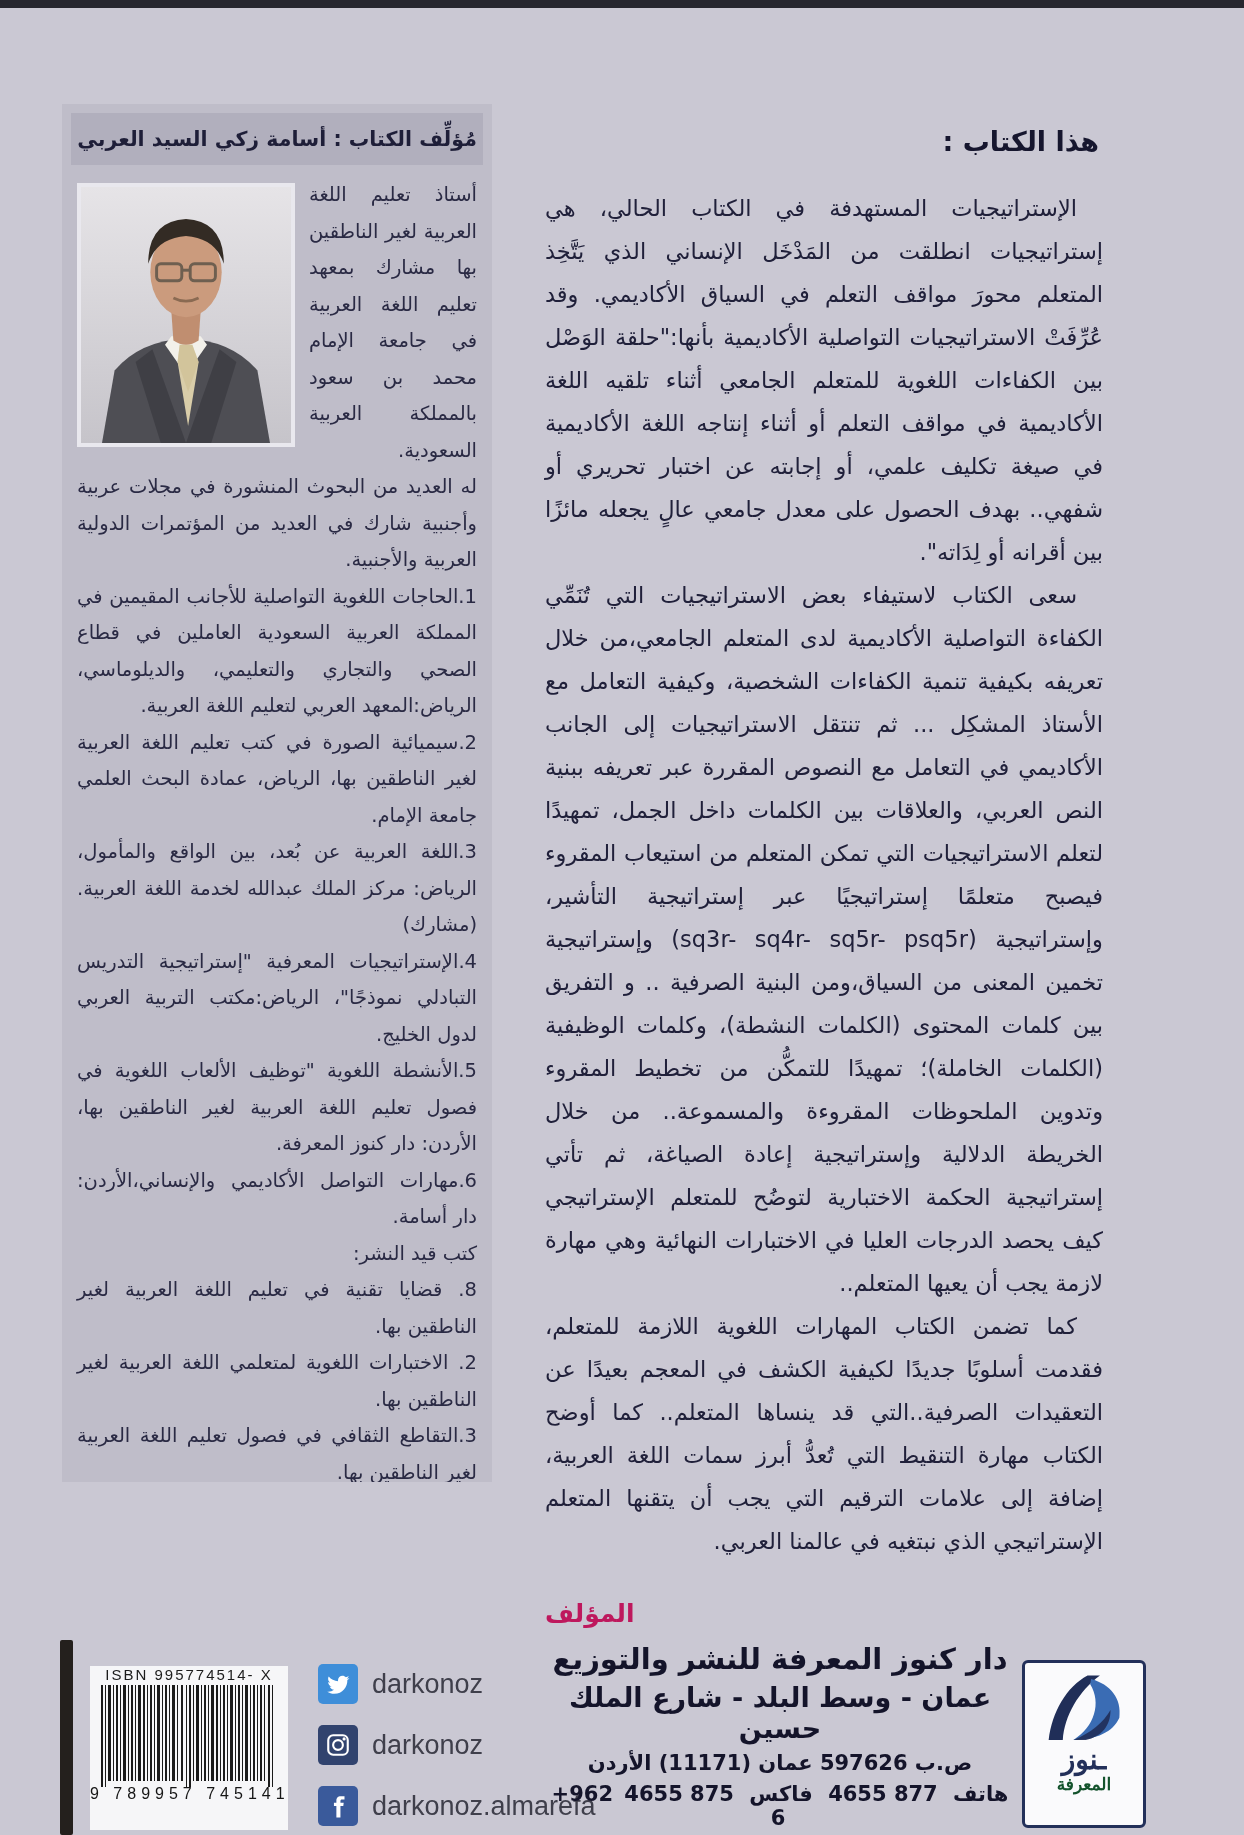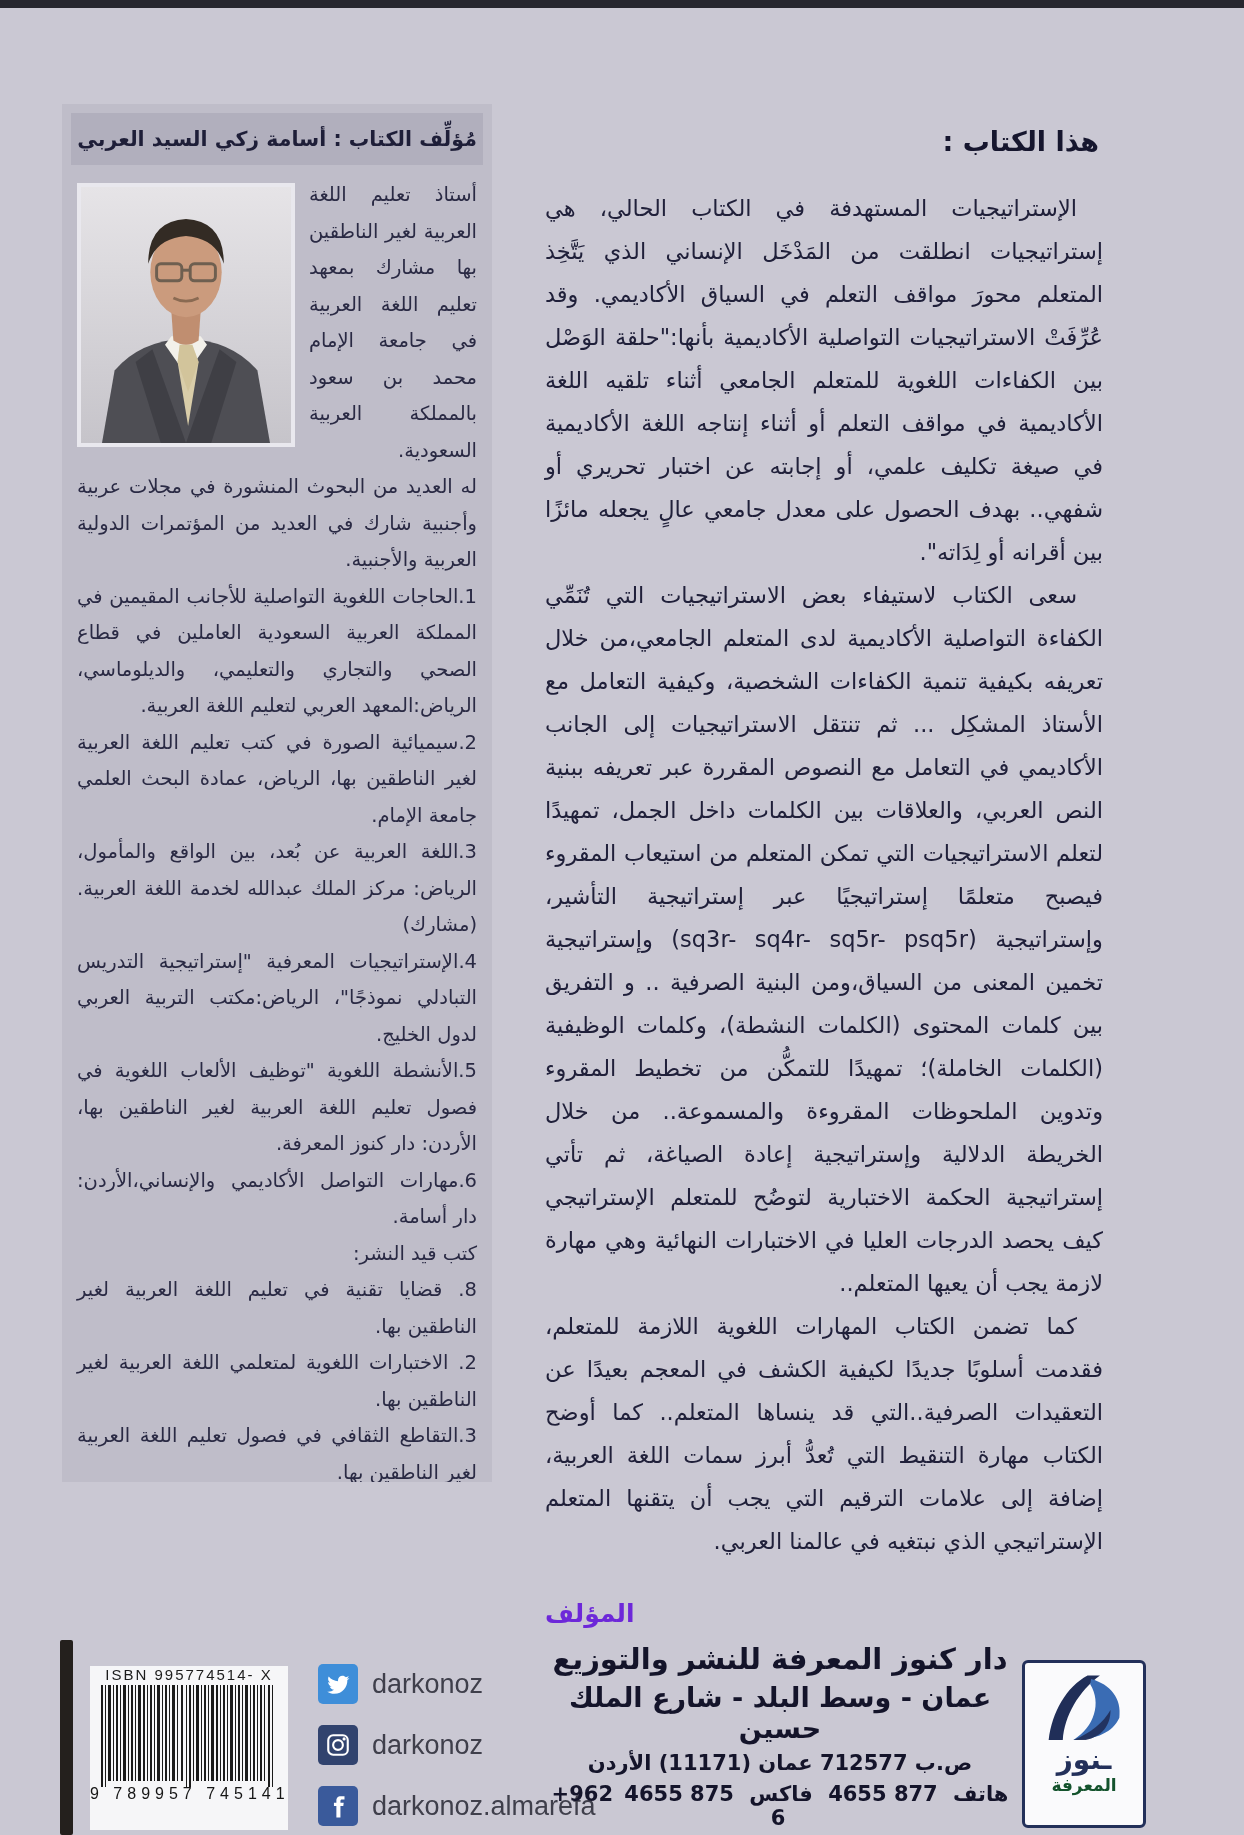--- a/index.html
+++ b/index.html
@@ -34,21 +34,21 @@
   
   .about{
     position:absolute;left:545px;top:126px;width:558px;direction:rtl;
   }
   .about-heading{font-weight:bold;font-size:27px;color:#16162e;margin:0 4px 30px 0;}
   .about-body p{
     margin:0;text-align:justify;font-size:22.5px;line-height:43px;
     color:#20203a;text-indent:26px;
   }
   .about-signature{
-    margin-top:36px;text-align:left;font-weight:bold;font-size:25px;color:#6d28d9;
+    margin-top:36px;text-align:left;font-weight:bold;font-size:25px;color:#be185d;
   }
 
   
   .barcode-panel{
     position:absolute;left:90px;top:1666px;width:198px;height:164px;
     background:#f6f6f8;text-align:center;box-sizing:border-box;
   }
   .barcode-isbn{
     font-family:"Liberation Sans",sans-serif;font-size:15px;letter-spacing:2px;
     color:#1c1c1c;white-space:nowrap;
@@ -78,21 +78,21 @@
   .publisher-phone{font-weight:bold;font-size:21px;margin:7px 0 0 0;}
   .publisher-phone span{margin:0 4px;}
   .publisher-site{
     font-family:"Liberation Sans",sans-serif;font-weight:bold;font-size:27px;
     letter-spacing:1px;margin:6px 0 0 0;direction:ltr;
   }
 
   .logo-box{
     position:absolute;left:1022px;top:1660px;width:124px;height:168px;box-sizing:border-box;
     background:#fafafc;border:3px solid #23305a;border-radius:6px;
-    display:flex;flex-direction:column;align-items:center;
+    display:flex;flex-direction:column;align-items:center;font-family:Liberation Serif, serif;
   }
   .logo-mark{margin-top:8px;}
   .logo-line1{font-weight:bold;font-size:28px;line-height:26px;color:#23305a;}
   .logo-line2{font-weight:bold;font-size:17px;line-height:24px;color:#14532d;}
 </style>
 </head>
 <body>
 
 <div class="page">
   <div class="scan-edge-top"></div>
@@ -238,21 +238,21 @@
           <path fill="#ffffff" d="M19,12h4l-.5,4H19v14h-5V16h-3v-4h3V9.5C14,6.5,15.5,4,19.5,4H24v4h-3c-1.5,0-2,.6-2,2Z"></path>
         </svg>
       </div>
       <span class="social-handle">darkonoz.almarefa</span>
     </div>
   </div>
 
   <div class="publisher">
     <p class="publisher-name">دار كنوز المعرفة للنشر والتوزيع</p>
     <p class="publisher-addr1">عمان - وسط البلد - شارع الملك حسين</p>
-    <p class="publisher-addr2">ص.ب 712577 عمان (11171) الأردن</p>
+    <p class="publisher-addr2">ص.ب 597626 عمان (11171) الأردن</p>
     <p class="publisher-phone" dir="rtl">
       <span>هاتف</span>
       <span dir="ltr">4655 877</span>
       <span>فاكس</span>
       <span dir="ltr">4655 875</span>
       <span dir="ltr">+962 6</span>
     </p>
     <p class="publisher-site">www.darkonoz.com</p>
 
   </div>

